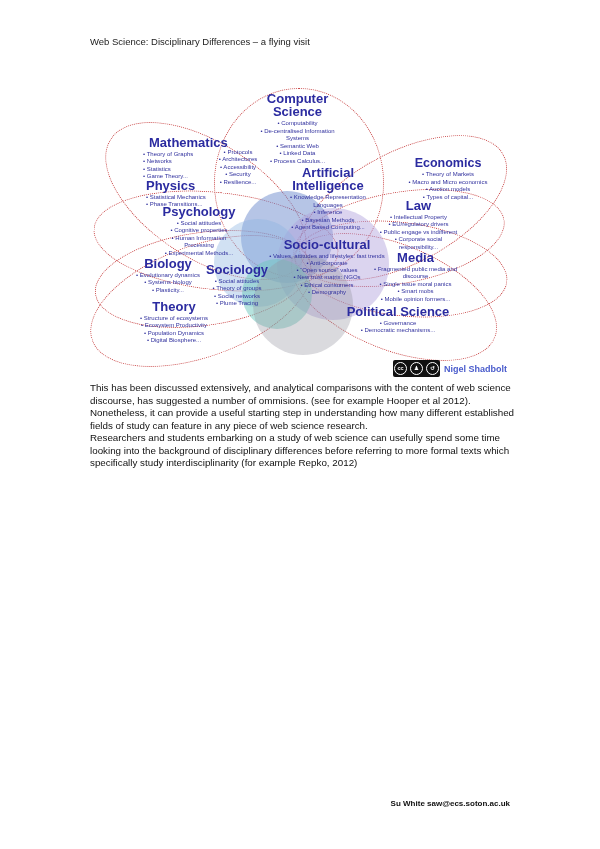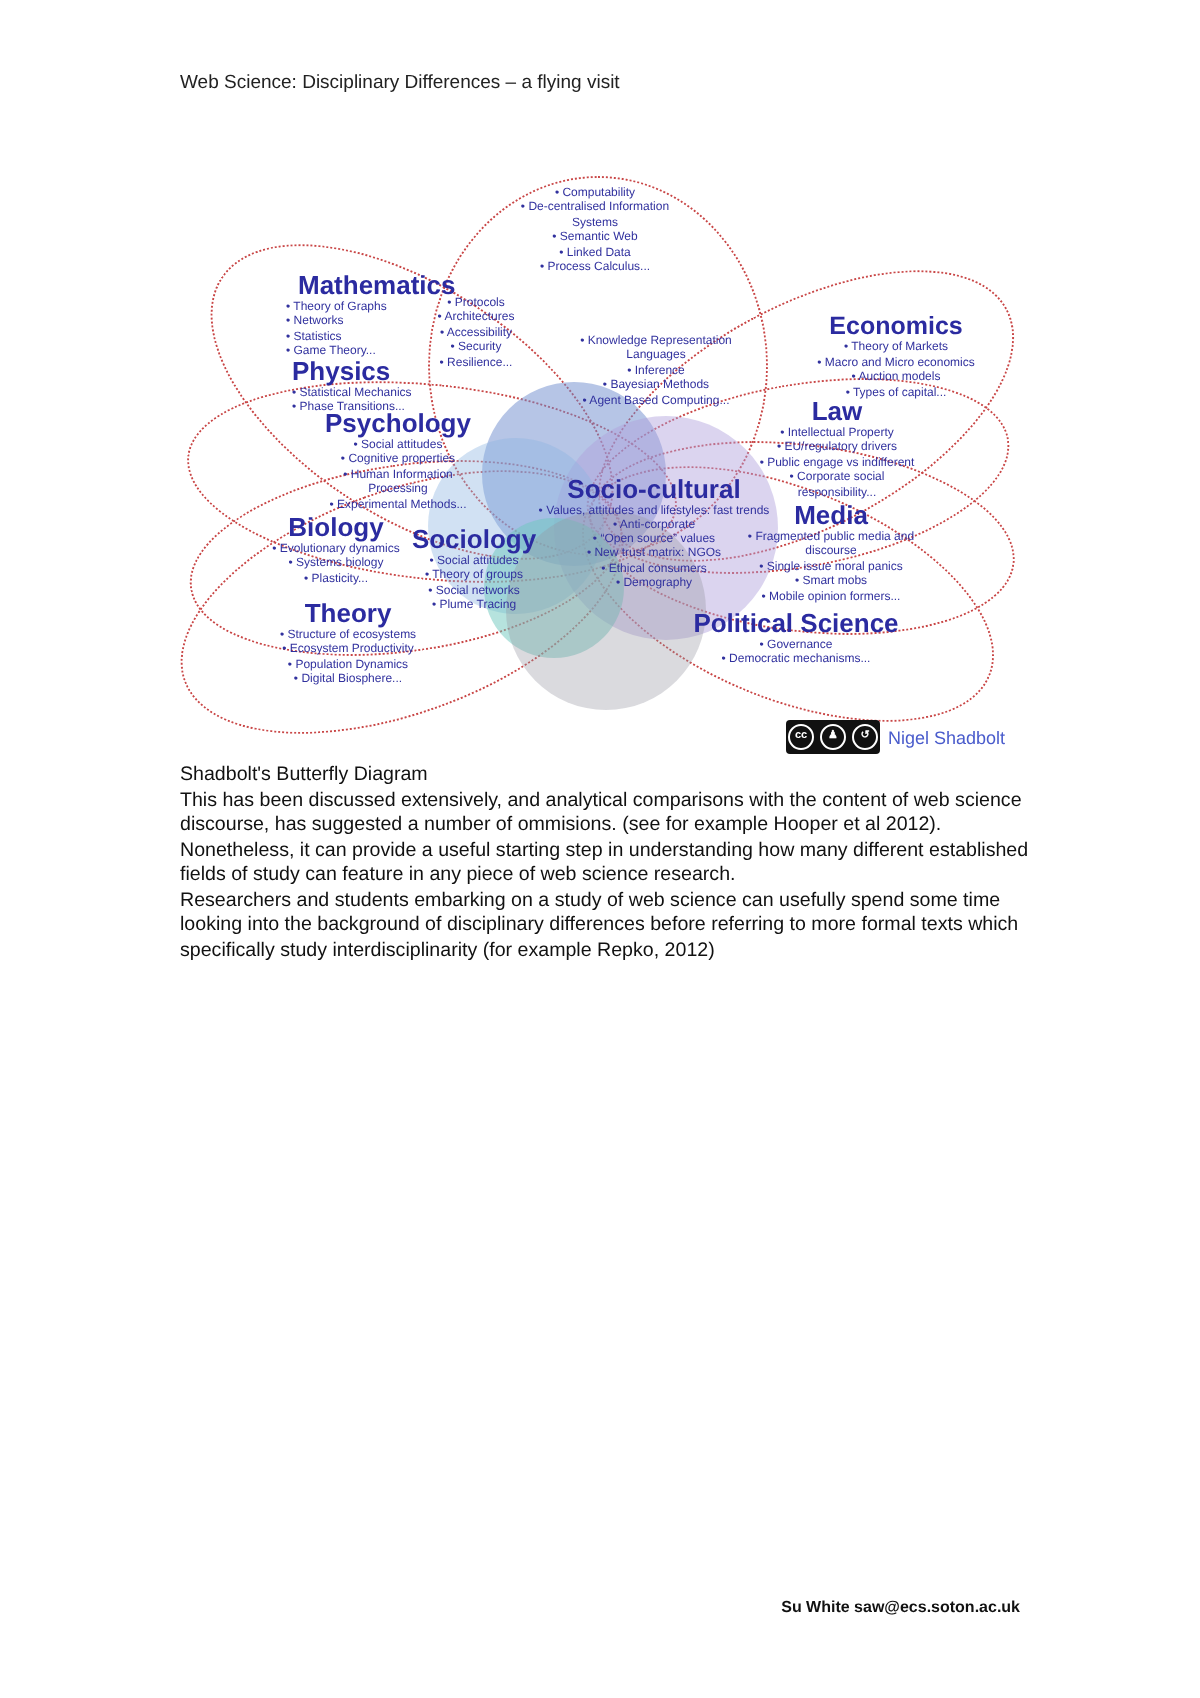--- a/index.html
+++ b/index.html
@@ -43,21 +43,21 @@
   .p-sgy  {left:183px;top:263px;width:108px;}
   .p-med  {left:358px;top:251px;width:115px;text-align:center;} .p-med .topics{max-width:86px;margin:1.5px auto 0;}
   .p-ecl  {left:118px;top:300px;width:112px;}
   .p-pol  {left:328px;top:305px;width:140px;}
   
   .ccrow{position:absolute;left:393px;top:360px;z-index:4;display:flex;align-items:center;gap:4px;}
   .ccbadge{display:inline-flex;align-items:center;justify-content:center;gap:3px;
     width:47px;height:17px;background:#111;border-radius:2px;}
   .ccic{display:inline-flex;align-items:center;justify-content:center;width:11px;height:11px;
     border:1px solid #fff;border-radius:50%;color:#fff;font-size:5.5px;font-weight:bold;line-height:1;}
-  .ccname{font-size:9px;font-weight:normal;color:var(--attribution,#4a5ccc);}
+  .ccname{font-size:9px;font-weight:bold;color:var(--attribution,#4a5ccc);}
   
   .bodytext{position:absolute;left:90px;top:382px;width:432px;font-size:9.8px;line-height:1.28;color:#111;}
   .bodytext div{margin:0;}
   .footer{position:absolute;right:90px;top:799px;font-size:8px;font-weight:bold;color:#111;}
 </style>
 </head>
 <body>
 
 <div class="page">
 
@@ -75,20 +75,21 @@
     <div class="el e-med"></div>
     <div class="el e-pol"></div>
 
     <div class="vc c1"></div>
     <div class="vc c2"></div>
     <div class="vc c3"></div>
     <div class="vc c4"></div>
     <div class="vc c5"></div>
 
     <div class="disc p-cs ac">
+      <div class="dh">Computer Science</div>
       <div class="topics">
           <div class="bullet">• Computability</div>
           <div class="bullet">• De-centralised Information Systems</div>
           <div class="bullet">• Semantic Web</div>
           <div class="bullet">• Linked Data</div>
           <div class="bullet">• Process Calculus...</div>
         </div>
     </div>
     <div class="disc p-math al">
       <div class="dh">Mathematics</div>
@@ -118,20 +119,21 @@
         </div>
     </div>
     <div class="disc p-phy al">
       <div class="dh">Physics</div>
       <div class="topics">
           <div class="bullet">• Statistical Mechanics</div>
           <div class="bullet">• Phase Transitions...</div>
         </div>
     </div>
     <div class="disc p-ai ac">
+      <div class="dh">Artificial Intelligence</div>
       <div class="topics">
           <div class="bullet">• Knowledge Representation Languages</div>
           <div class="bullet">• Inference</div>
           <div class="bullet">• Bayesian Methods</div>
           <div class="bullet">• Agent Based Computing...</div>
         </div>
     </div>
     <div class="disc p-law ac">
       <div class="dh">Law</div>
       <div class="topics">
@@ -208,19 +210,18 @@
       <span class="ccbadge">
         <span class="ccic">cc</span>
         <span class="ccic">♟</span>
         <span class="ccic">↺</span>
       </span>
       <span class="ccname">Nigel Shadbolt</span>
     </div>
   </div>
 
   <div class="bodytext">
-    <div>Shadbolt's Butterfly Diagram</div>
     <div>This has been discussed extensively, and analytical comparisons with the content of web science discourse, has suggested a number of ommisions. (see for example Hooper et al 2012). Nonetheless, it can provide a useful starting step in understanding how many different established fields of study can feature in any piece of web science research.</div>
     <div>Researchers and students embarking on a study of web science can usefully spend some time looking into the background of disciplinary differences before referring to more formal texts which specifically study interdisciplinarity (for example Repko, 2012)</div>
   </div>
 
   <div class="footer">Su White saw@ecs.soton.ac.uk</div>
 </div>
 
 </body></html>

